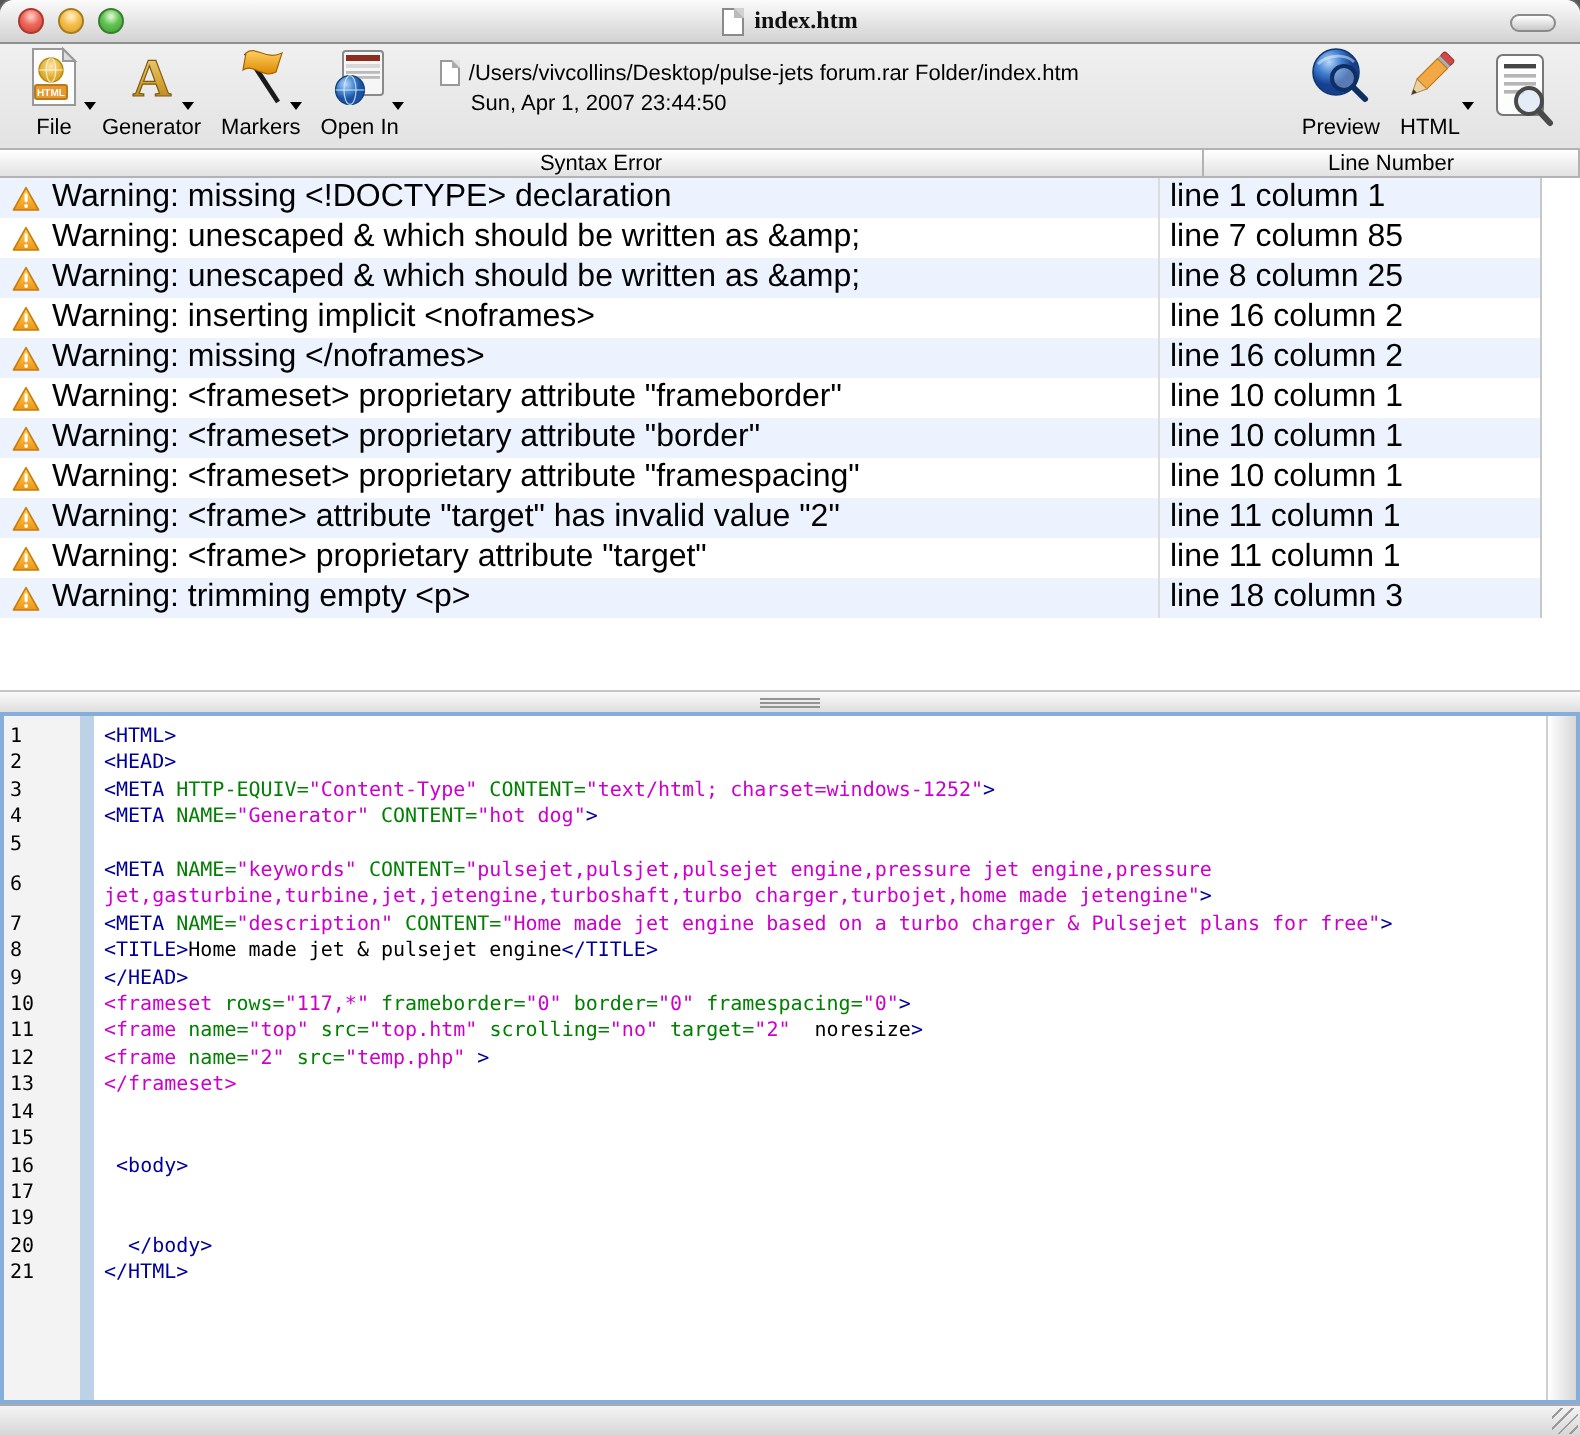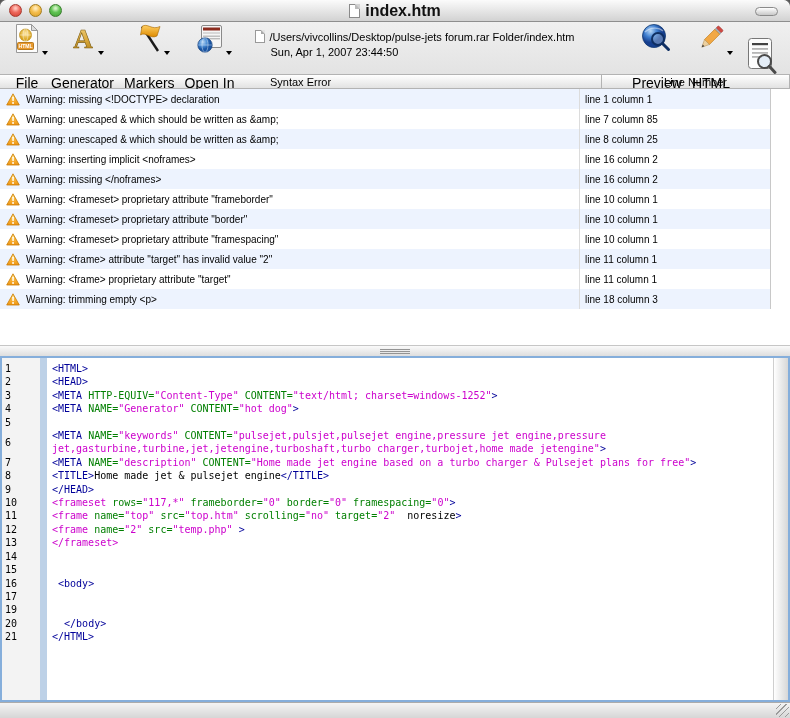--- a/index.html
+++ b/index.html
@@ -21,37 +21,37 @@
   .light.yellow{ background:radial-gradient(circle at 50% 30%, #ffeab8 8%, #f5bf4f 45%, #d89c23); border:1px solid #a57d1f; }
   .light.green { background:radial-gradient(circle at 50% 30%, #d2f2c4 8%, #61c454 45%, #3f9c32); border:1px solid #3a7d2e; }
   .title-wrap {
     position:absolute; left:0; right:0; top:0; bottom:0;
     display:flex; align-items:center; justify-content:center; gap:5px; pointer-events:none;
   }
   .doc-icon {
     width:11px; height:14px; background:#fff; border:1px solid #8a8a8a; position:relative; display:inline-block;
   }
   .doc-icon::after{ content:""; position:absolute; right:-1px; top:-1px; border-style:solid; border-width:0 5px 5px 0; border-color:transparent #d2d2d2 #bbb transparent; }
-  .title { font-size:16px; font-weight:bold; color:#111; }
+  .title { font-size:12px; font-weight:bold; color:#111;font-family:Liberation Serif, serif; }
   .toolbar-pill {
     position:absolute; right:12px; top:7px; width:23px; height:9px; border-radius:5px;
     background:linear-gradient(#ffffff,#c8c8c8); border:1px solid #8a8a8a;
   }
   
   .toolbar {
     height:52px; background:linear-gradient(#f0f0f0,#e3e3e3);
     display:flex; align-items:flex-start; padding:2px 8px 0 8px;
   }
   .tbtn { display:flex; flex-direction:column; align-items:center; margin:0 5px; cursor:default; }
   .ticon-wrap { position:relative; height:33px; display:flex; align-items:center; }
   .dd {
     width:0; height:0; border-left:3px solid transparent; border-right:3px solid transparent;
     border-top:4px solid #000; position:absolute; right:-7px; bottom:2px;
   }
-  .tlabel { font-size:14px; color:#000; margin-top:18px; white-space:nowrap; }
+  .tlabel { font-size:11px; color:#000; margin-top:1px; white-space:nowrap; }
   .fileinfo { flex:1; margin-left:16px; margin-top:6px; min-width:0; }
   .path-line { display:flex; align-items:center; gap:4px; font-size:11px; color:#000; white-space:nowrap; }
   .mini-doc { width:10px; height:13px; background:#fff; border:1px solid #999; position:relative; flex:none; }
   .mini-doc::after{ content:""; position:absolute; right:-1px; top:-1px; border-style:solid; border-width:0 4px 4px 0; border-color:transparent #e3e3e3 #aaa transparent; }
   .date-line { font-size:11px; color:#000; margin-top:3px; margin-left:15px; }
   .rgroup { display:flex; align-items:center; }
   
   .thead {
     height:15px; display:flex; font-size:11px; color:#000;
     background:linear-gradient(#ffffff,#e2e2e2);
@@ -61,21 +61,21 @@
   .th-msg { width:612px; border-right:1px solid #b3b3b3; }
   .th-loc { width:191px; border-right:1px solid #b3b3b3; }
   .th-rest { flex:1; }
   
   .tbody { height:256px; background:#fff; position:relative; overflow:hidden; }
   .trow { width:771px; height:20px; display:flex; align-items:center; background:#fff; }
   .trow.alt { background:var(--row_stripe,#EDF3FE); }
   .cell-msg { width:580px; height:100%; display:flex; align-items:center; padding-left:6px; border-right:1px solid #dcdcdc; }
   .cell-loc { width:191px; height:100%; display:flex; align-items:center; padding-left:5px; border-right:1px solid #c8c8c8; }
   .warn-icon { width:14px; height:13px; margin-right:6px; flex:none; display:inline-flex; }
-  .msg-text, .loc-text { font-size:10px; color:#000; white-space:nowrap;text-align:center; }
+  .msg-text, .loc-text { font-size:16px; color:#000; white-space:nowrap;text-align:center; }
   .table-strip { position:absolute; top:0; right:0; bottom:0; width:18px; background:#fff; }
   
   .splitter {
     height:11px; background:linear-gradient(#fafafa,#dedede);
     border-top:1px solid #c6c6c6; display:flex; align-items:center; justify-content:center;
   }
   .dimple { width:30px; height:5px; background:repeating-linear-gradient(#949494 0 1px, transparent 1px 2px); }
   
   .editor {
     height:346px; position:relative; overflow:hidden;

